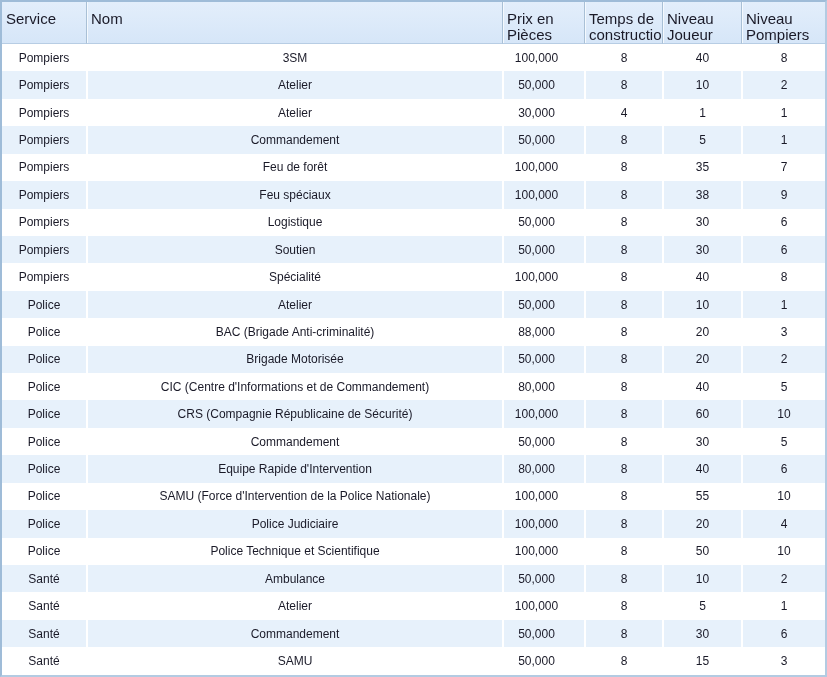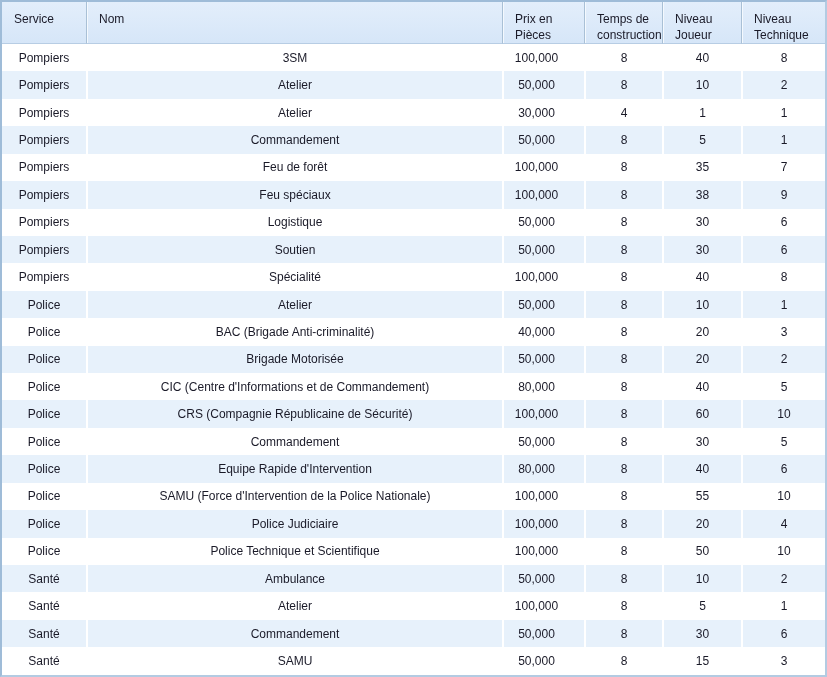--- a/index.html
+++ b/index.html
@@ -35,25 +35,25 @@
   col.c-temps     { width: 78px; }
   col.c-joueur    { width: 79px; }
   col.c-direction { width: 84px; }
 
   thead th {
     height: 40px;
     box-sizing: border-box;
     background: linear-gradient(to bottom, #e3eefb 0%, #d6e6f8 100%);
     border-bottom: 1px solid #b7cde4;
     font-weight: normal;
-    font-size: 12px;
+    font-size: 15px;
     line-height: 16px;
     text-align: left;
     vertical-align: top;
-    padding: 9px 2px 0 12px;
+    padding: 9px 2px 0 4px;
     white-space: normal;
     overflow: hidden;
     color: #1a1a28;
   }
   thead th + th {
     border-left: 1px solid #a9c0d6;
     box-shadow: inset 1px 0 0 #f4f9fe;
     margin-top: 40px;
   }
 
@@ -90,21 +90,21 @@
       <col class="c-joueur">
       <col class="c-direction">
     </colgroup>
     <thead>
       <tr>
         <th>Service</th>
         <th>Nom</th>
         <th>Prix en Pièces</th>
         <th>Temps de construction</th>
         <th>Niveau Joueur</th>
-        <th>Niveau Technique</th>
+        <th>Niveau Pompiers</th>
       </tr>
     </thead>
     <tbody id="tbody">
   <tr>
     <td class="c-service">Pompiers</td>
     <td class="c-nom">3SM</td>
     <td class="c-prix">100,000</td>
     <td class="c-temps">8</td>
     <td class="c-joueur">40</td>
     <td class="c-direction">8</td>
@@ -187,21 +187,21 @@
     <td class="c-nom">Atelier</td>
     <td class="c-prix">50,000</td>
     <td class="c-temps">8</td>
     <td class="c-joueur">10</td>
     <td class="c-direction">1</td>
   </tr>
 
   <tr>
     <td class="c-service">Police</td>
     <td class="c-nom">BAC (Brigade Anti-criminalité)</td>
-    <td class="c-prix">40,000</td>
+    <td class="c-prix">88,000</td>
     <td class="c-temps">8</td>
     <td class="c-joueur">20</td>
     <td class="c-direction">3</td>
   </tr>
 
   <tr>
     <td class="c-service">Police</td>
     <td class="c-nom">Brigade Motorisée</td>
     <td class="c-prix">50,000</td>
     <td class="c-temps">8</td>

